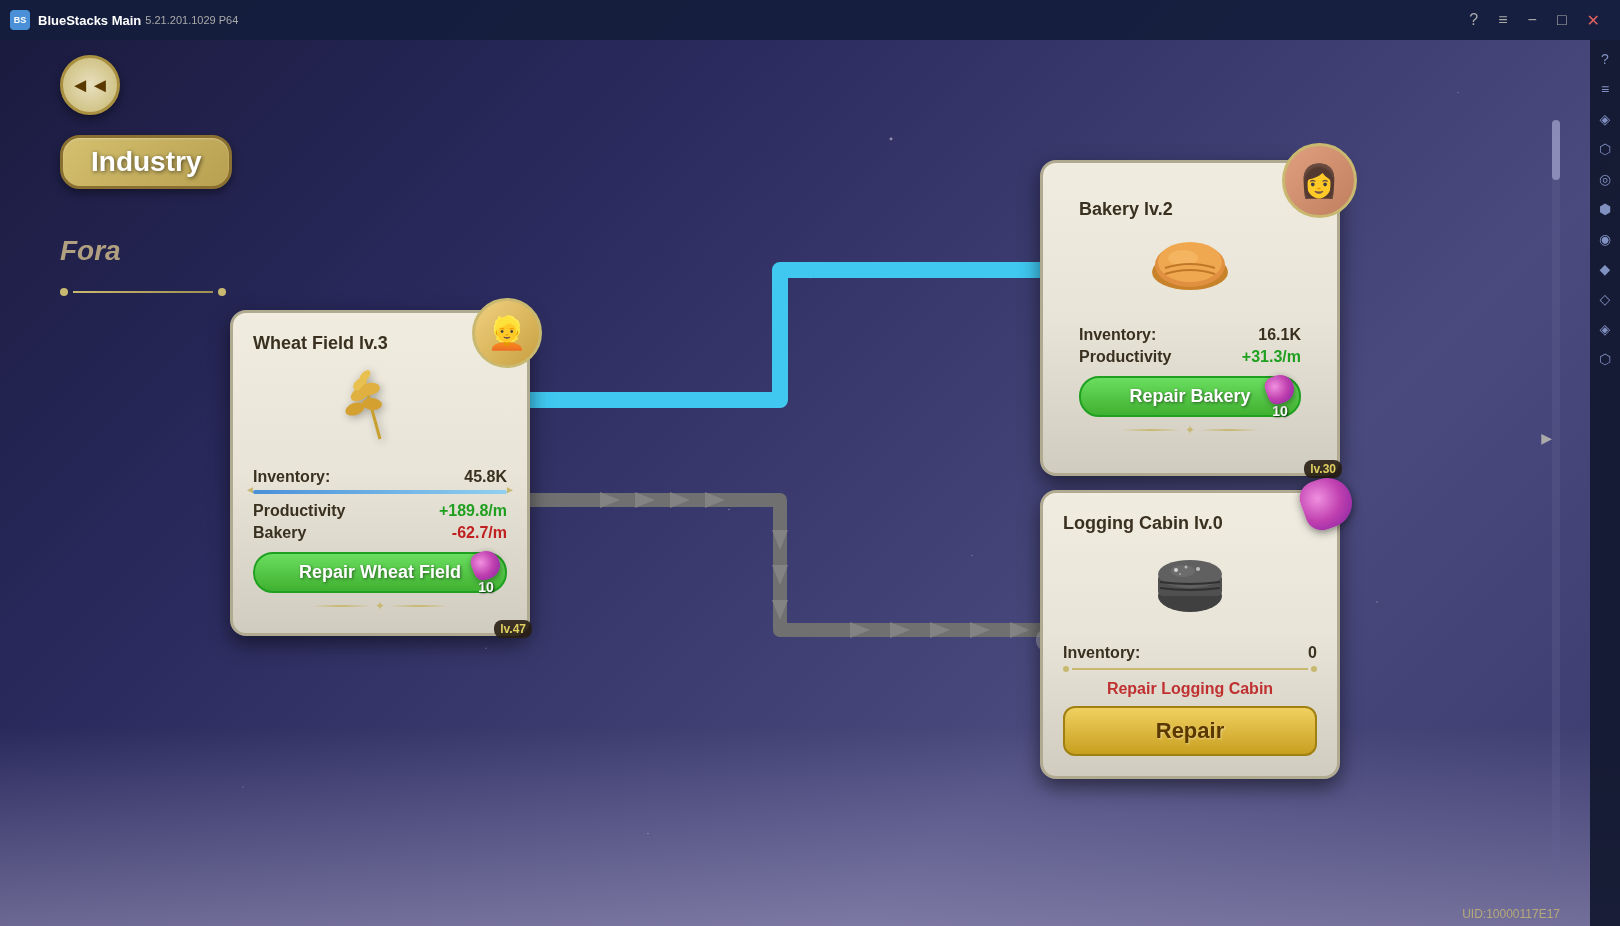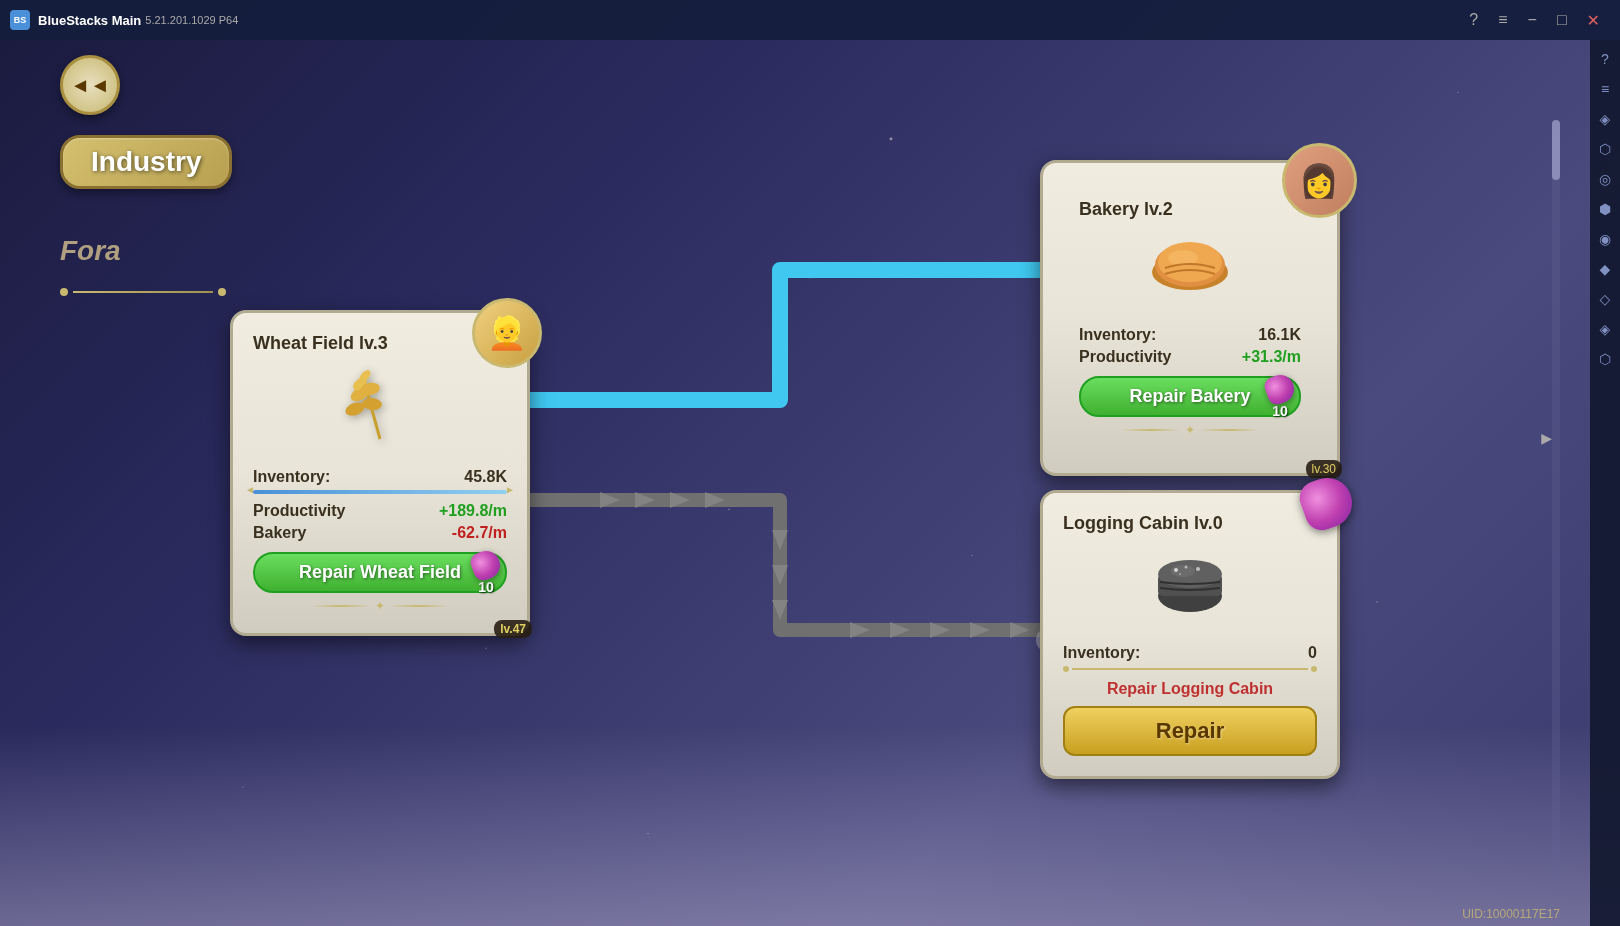--- a/index.html
+++ b/index.html
@@ -357,21 +357,21 @@
       font-size: 30px;
     }
 
     .bakery-character-level {
       position: absolute;
       bottom: -5px;
       right: -5px;
       background: rgba(40,30,20,0.9);
       color: #e0d060;
       font-size: 12px;
-      font-weight: normal;
+      font-weight: bold;
       padding: 2px 6px;
       border-radius: 8px;
       text-align: right;
     }
 
     .repair-bakery-btn {
       width: 100%;
       background: linear-gradient(180deg, #6ade60, #40b030);
       border: 2px solid #20a020;
       border-radius: 20px;

